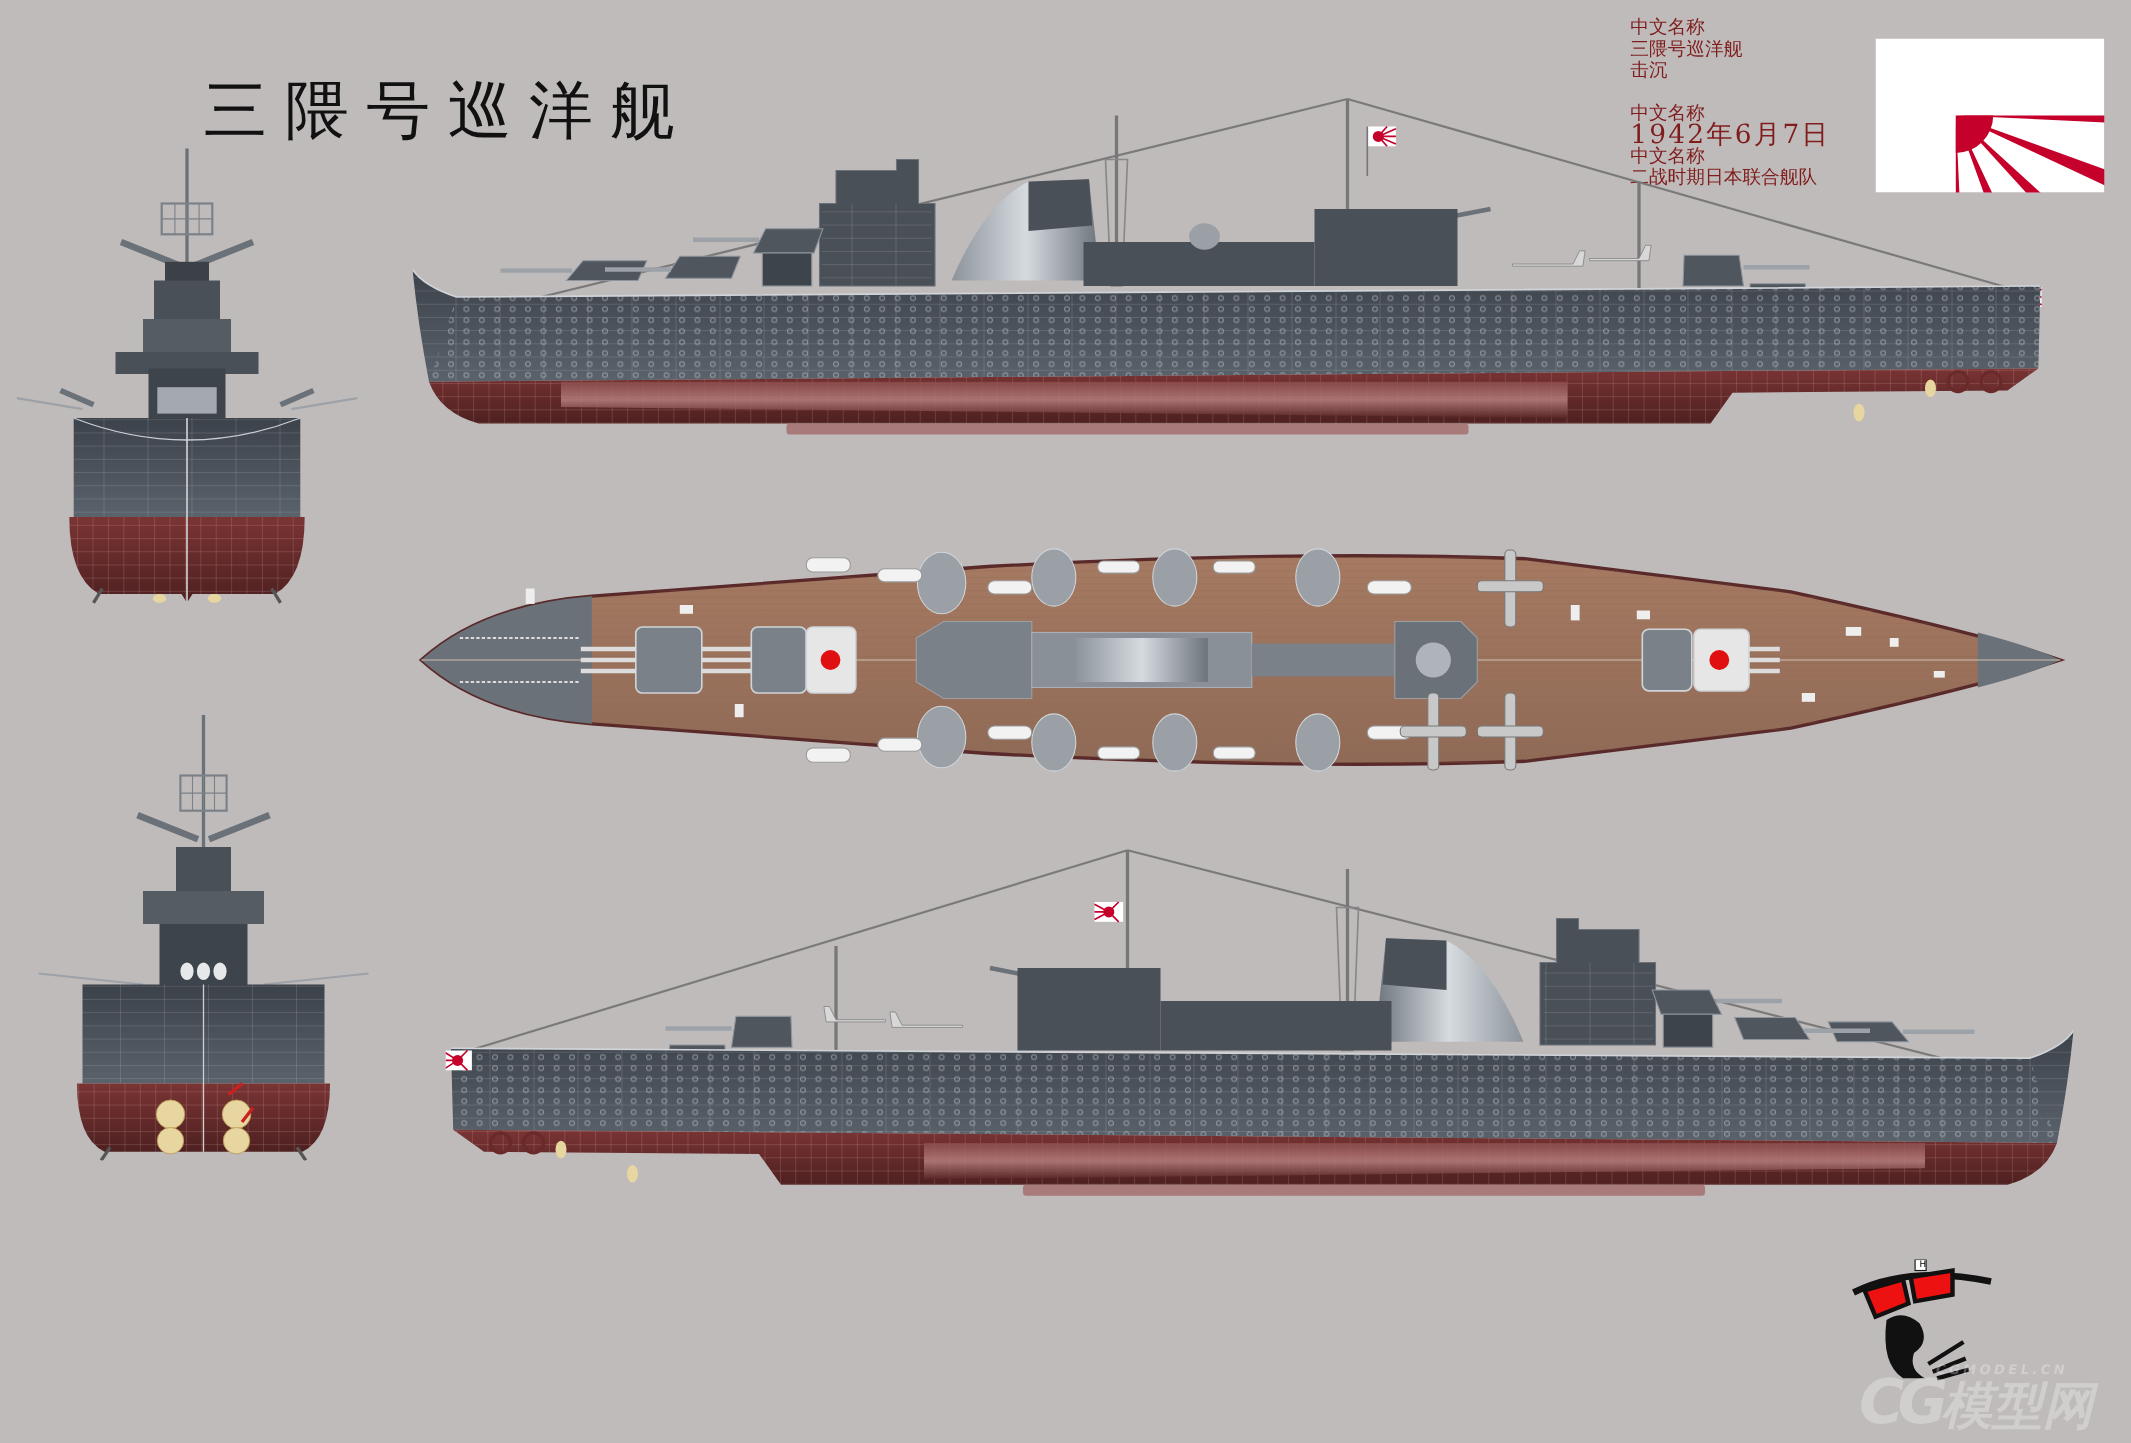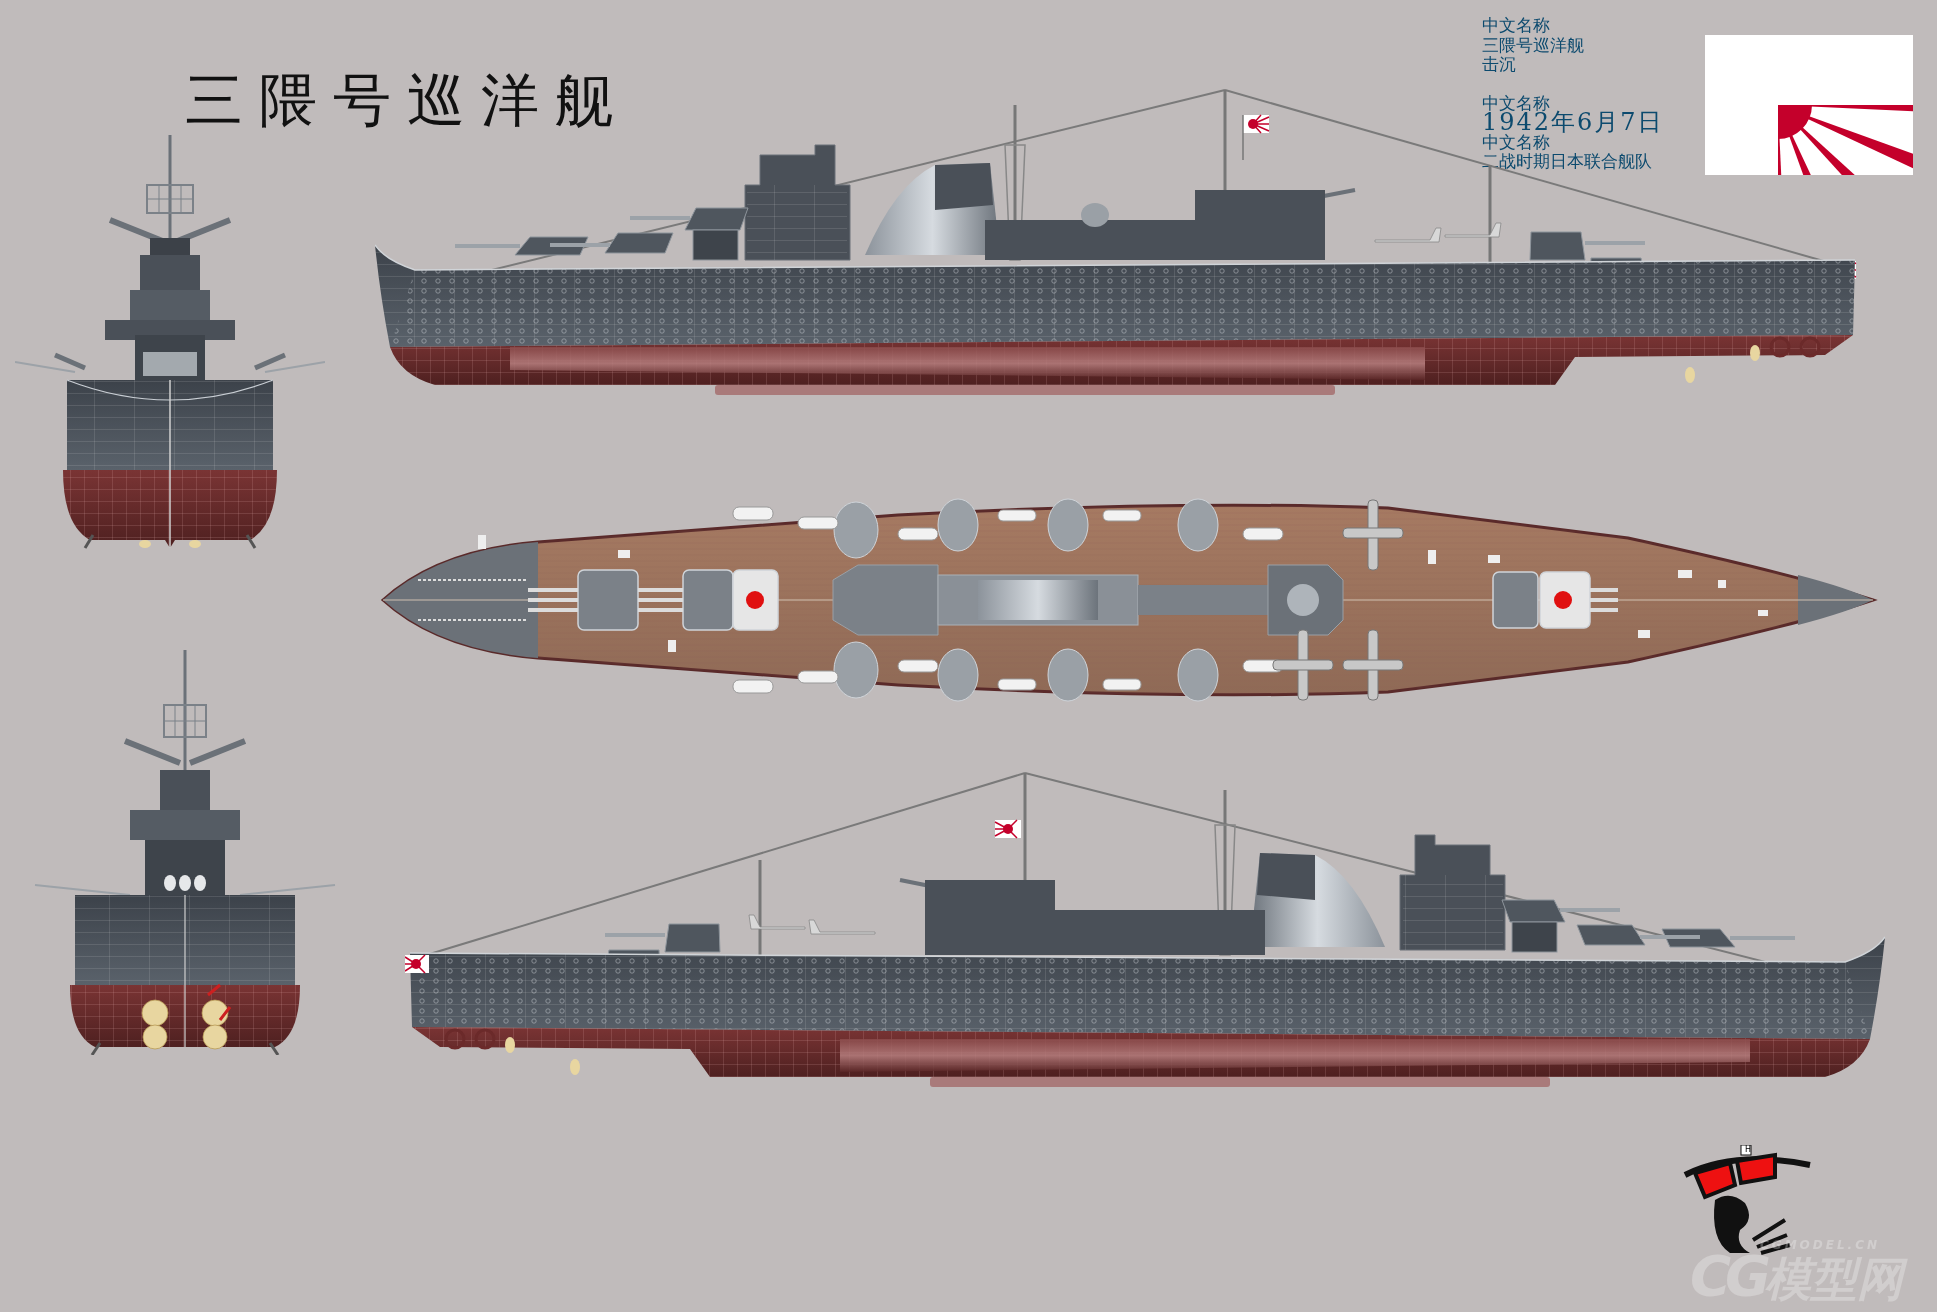--- a/index.html
+++ b/index.html
@@ -8,21 +8,21 @@
     background: #c0bbbb;
     font-family: "DejaVu Serif", "Liberation Serif", serif;
   }
   .abs { position: absolute; }
   #title {
     left: 185px; top: 62px; font-size: 58px; letter-spacing: 16px;
     color: #111; font-family: "DejaVu Serif", serif; font-weight: normal;
     white-space: nowrap;
   }
   #info {
-    left: 1482px; top: 16px; font-size: 17px; line-height: 19.5px; color: #0c4a6e;
+    left: 1482px; top: 16px; font-size: 17px; line-height: 19.5px; color: #7f1d1d;
     font-family: "DejaVu Serif", serif;
   }
   #info div { white-space: nowrap; }
   #info .gap { height: 19px; }
   #info .date { font-size: 24px; letter-spacing: 2px; }
   #flag { left: 1705px; top: 35px; width: 208px; height: 140px; }
   svg { display: block; }
   #watermark {
     left: 1690px; top: 1238px; color: rgba(255,255,255,0.28);
     font-family: "DejaVu Sans", sans-serif; font-weight: bold;

